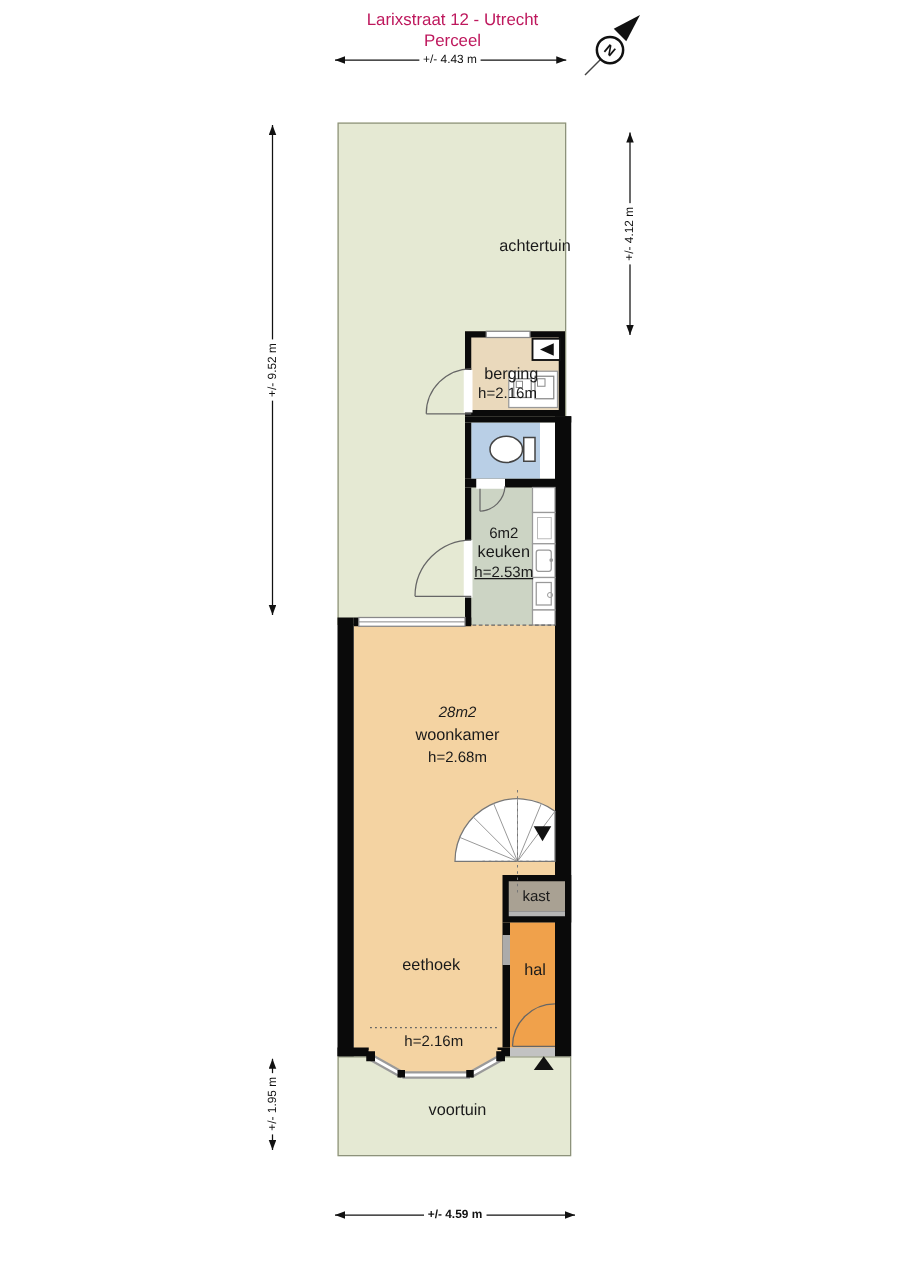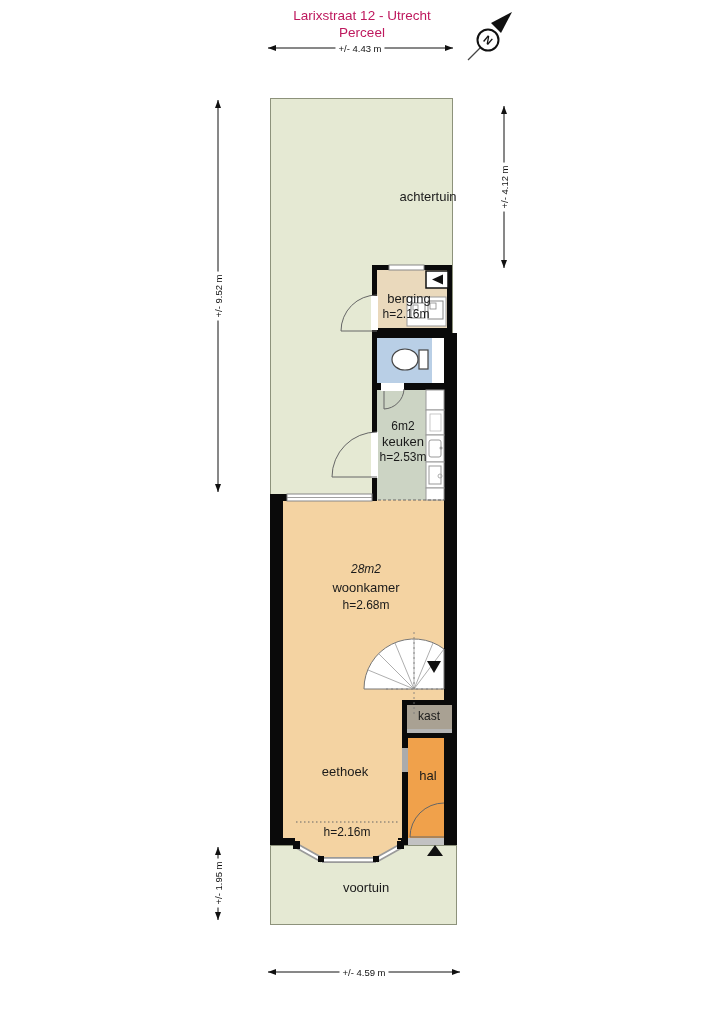--- a/index.html
+++ b/index.html
@@ -166,28 +166,28 @@
       </g>
     </g>
 
     <polygon points="427,856 443,856 435,845" fill="#111"></polygon>
   </svg>
 
   <div class="dim-lbl" style="left:360px;top:48px;">+/- 4.43 m</div>
   <div class="dim-lbl rot" style="left:218px;top:296px;">+/- 9.52 m</div>
   <div class="dim-lbl rot" style="left:504px;top:187px;">+/- 4.12 m</div>
   <div class="dim-lbl rot" style="left:218px;top:883px;">+/- 1.95 m</div>
-  <div class="dim-lbl" style="left:364px;top:972px;">+/- 4.59 m</div>
+  <div class="dim-lbl" style="left:364px;top:972px;font-weight:bold;">+/- 4.59 m</div>
 
   <div class="lbl room-name" style="left:382px;top:197px;margin-left:46px;">achtertuin</div>
   <div class="lbl room-name" style="left:409px;top:299px;">berging</div>
   <div class="lbl room-sub" style="left:406px;top:315px;">h=2.16m</div>
   <div class="lbl room-sub" style="left:403px;top:427px;">6m2</div>
   <div class="lbl room-name" style="left:403px;top:442px;">keuken</div>
-  <div class="lbl room-sub" style="left:403px;top:458px;">h=2.53m</div>
+  <div class="lbl room-sub" style="left:403px;top:458px;text-decoration:underline;">h=2.53m</div>
   <div class="lbl room-sub" style="left:366px;top:570px;font-style:italic;">28m2</div>
   <div class="lbl room-name" style="left:366px;top:588px;">woonkamer</div>
   <div class="lbl room-sub" style="left:366px;top:606px;">h=2.68m</div>
   <div class="lbl room-name" style="left:345px;top:772px;">eethoek</div>
   <div class="lbl room-sub" style="left:347px;top:833px;">h=2.16m</div>
   <div class="lbl" style="left:429px;top:717px;font-size:12px;">kast</div>
   <div class="lbl room-name" style="left:428px;top:776px;">hal</div>
   <div class="lbl room-name" style="left:366px;top:888px;">voortuin</div>
 
 

